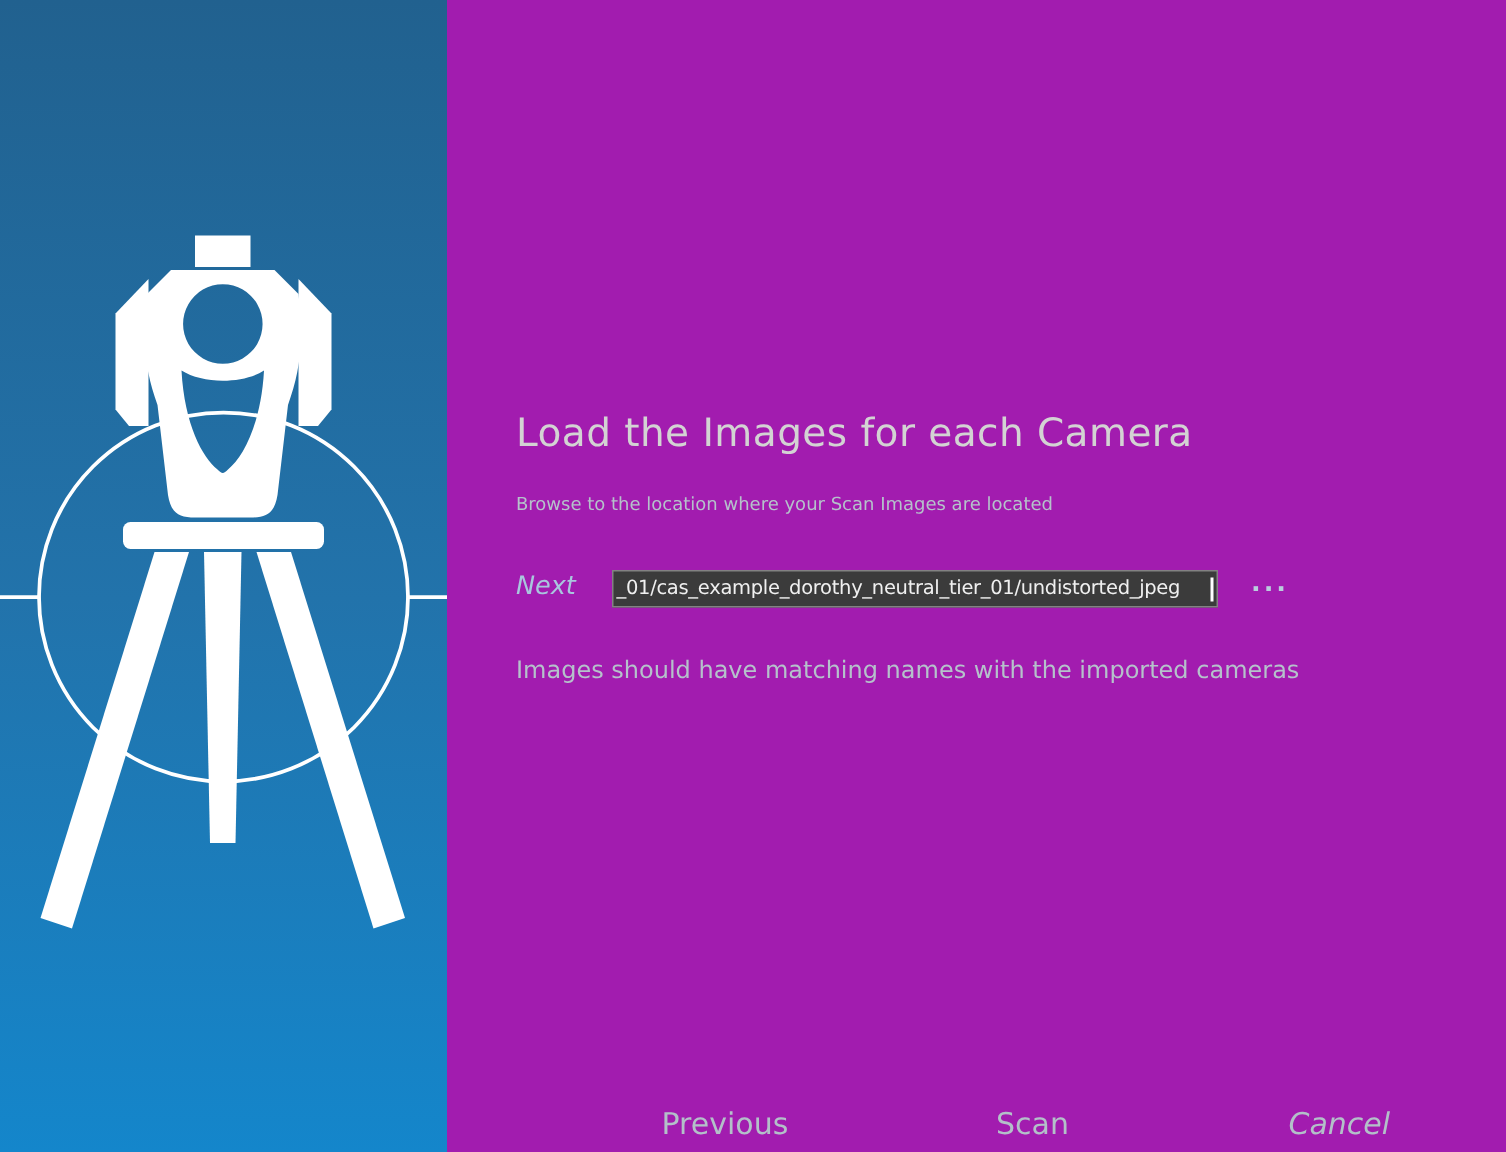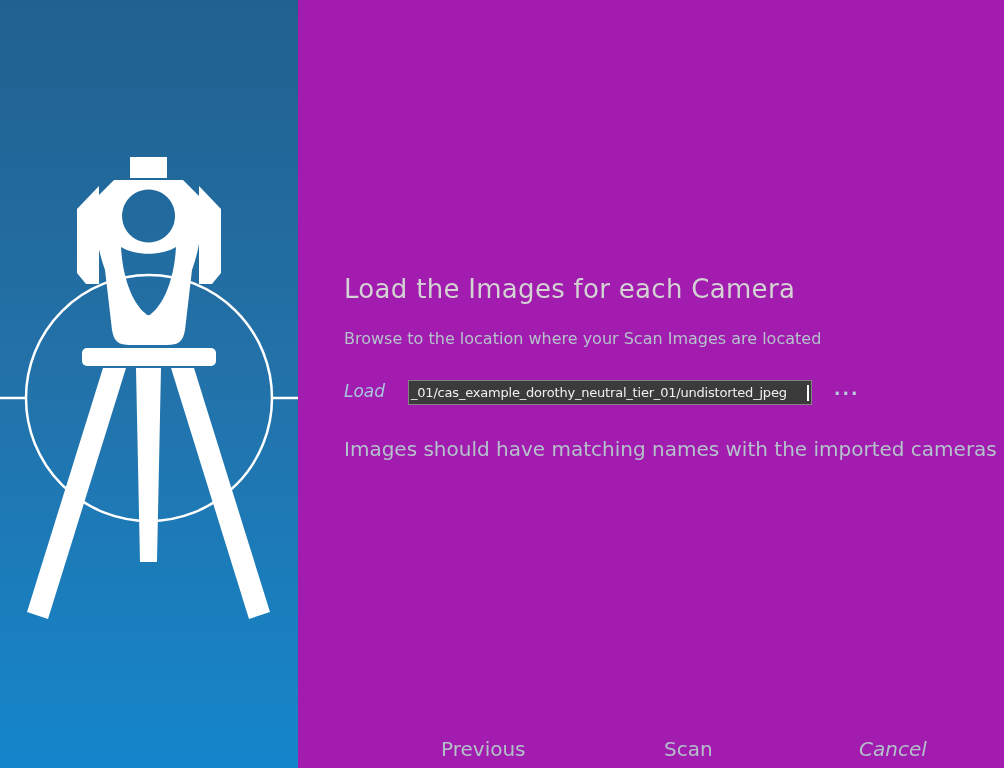--- a/index.html
+++ b/index.html
@@ -18,21 +18,21 @@
   .left-panel svg { position: absolute; left: 0; top: 0; }
 
   
   .page-title {
     position: absolute; left: 344px; top: 274px; margin: 0;
     font-size: 26px; font-weight: 400; color: #d3d3d3; letter-spacing: 0.3px;
     white-space: nowrap;
   }
   .subtitle {
     position: absolute; left: 344px; top: 329px; margin: 0;
-    font-size: 16px; color: #b5c2cb; white-space: nowrap;
+    font-size: 12px; color: #b5c2cb; white-space: nowrap;
   }
   .path-label {
     position: absolute; left: 344px; top: 381px;
     font-size: 17px; font-style: italic; color: #a9c6de;
   }
   .path-input {
     position: absolute; left: 408px; top: 380px; width: 404px; height: 25px;
     box-sizing: border-box; background: #3b3b3b; border: 1px solid #828282;
     display: flex; align-items: center; justify-content: space-between;
     padding: 0 2px; overflow: hidden; cursor: text;
@@ -45,21 +45,21 @@
     margin-left: 1px; flex: 0 0 auto;
   }
   .browse-btn {
     position: absolute; left: 830px; top: 379px;
     background: none; border: none; padding: 2px 4px;
     font-family: inherit; font-size: 17px; font-weight: 700;
     color: #b9cedd; letter-spacing: 2px; cursor: pointer; line-height: 1;
   }
   .info-text {
     position: absolute; left: 344px; top: 437px; margin: 0;
-    font-size: 20px; color: #b5c2cb; white-space: nowrap;
+    font-size: 16px; color: #b5c2cb; white-space: nowrap;
   }
 
   
   .nav-btn {
     position: absolute; top: 735px; background: none; border: none;
     font-family: inherit; font-size: 20px; color: #b3c0c9; cursor: pointer;
     padding: 2px 4px; white-space: nowrap;
   }
   .nav-prev   { left: 437px; }
   .nav-next   { left: 660px; }
@@ -99,21 +99,21 @@
       <path d="M136,368 L161,368 L157,562 L140,562 Z" fill="#ffffff"></path>
       <path d="M103,368 L126,368 L48,619 L27,612 Z" fill="#ffffff"></path>
       <path d="M171,368 L194,368 L270,612 L249,619 Z" fill="#ffffff"></path>
     </svg>
   </aside>
 
   <main>
     <h1 class="page-title">Load the Images for each Camera</h1>
     <p class="subtitle">Browse to the location where your Scan Images are located</p>
 
-    <span class="path-label">Load</span>
+    <span class="path-label">Next</span>
     <div class="path-input">
       <span class="path-text">_01/cas_example_dorothy_neutral_tier_01/undistorted_jpeg</span>
       <span class="caret"></span>
     </div>
     <button class="browse-btn">...</button>
 
     <p class="info-text">Images should have matching names with the imported cameras</p>
 
     <button class="nav-btn nav-prev">Previous</button>
     <button class="nav-btn nav-next">Scan</button>

